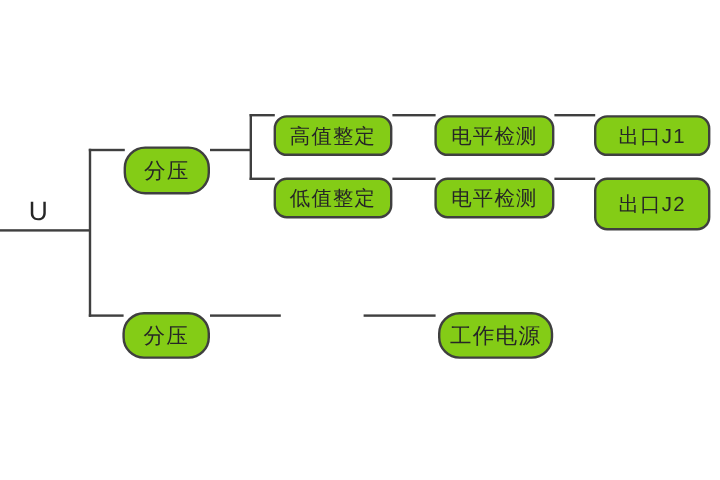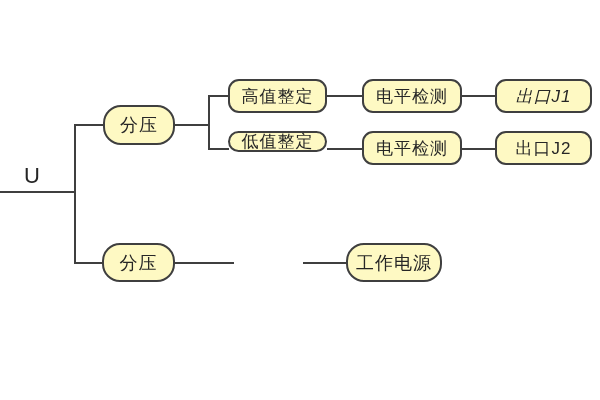--- a/index.html
+++ b/index.html
@@ -11,30 +11,31 @@
     position: relative;
     width: 600px;
     height: 400px;
     background: var(--bg, #ffffff);
     font-family: "Liberation Sans", "DejaVu Sans", sans-serif;
     overflow: hidden;
   }
   .box {
     position: absolute;
     box-sizing: border-box;
-    background: #fef9c3;
+    background: #84cc16;
     border: 2px solid var(--line, #3f3f3f);
     border-radius: 11px;
     display: flex;
     align-items: center;
     justify-content: center;
     color: var(--text, #262626);
     font-size: 17px;
     letter-spacing: 1px;
     white-space: nowrap;
+    margin-top: 17px;
   }
   .box.tall { border-radius: 18px; font-size: 18px; }
   .line {
     position: absolute;
     background: var(--line, #3f3f3f);
   }
   .h-line { height: 2px; }
   .v-line { width: 2px; }
   #input-label {
     position: absolute;
@@ -71,41 +72,41 @@
 
   <div class="line h-line" style="left:208px; top:95px;  width:21px;"></div>
   <div class="box" style="left:228px; top:79px; width:99px; height:34px;">
     <span>高值整定</span>
   </div>
   <div class="line h-line" style="left:327px; top:95px;  width:36px;"></div>
   <div class="box" style="left:362px; top:79px; width:100px; height:34px;">
     <span>电平检测</span>
   </div>
   <div class="line h-line" style="left:462px; top:95px;  width:34px;"></div>
-  <div class="box" style="left:495px; top:79px; width:97px; height:34px;font-style:italic;">
+  <div class="box" style="left:495px; top:79px; width:97px; height:34px;">
     <span>出口J1</span>
   </div>
 
   <div class="line h-line" style="left:208px; top:148px; width:21px;"></div>
-  <div class="box" style="left:228px; top:131px; width:99px; height:21px;">
+  <div class="box" style="left:228px; top:131px; width:99px; height:34px;">
     <span>低值整定</span>
   </div>
   <div class="line h-line" style="left:327px; top:148px; width:36px;"></div>
   <div class="box" style="left:362px; top:131px; width:100px; height:34px;">
     <span>电平检测</span>
   </div>
   <div class="line h-line" style="left:462px; top:148px; width:34px;"></div>
-  <div class="box" style="left:495px; top:131px; width:97px; height:34px;">
+  <div class="box" style="left:495px; top:131px; width:97px; height:44px;">
     <span>出口J2</span>
   </div>
 
   <div class="line h-line" style="left:74px;  top:262px; width:29px;"></div>
   <div class="box tall" style="left:102px; top:243px; width:73px; height:39px;">
     <span>分压</span>
   </div>
   <div class="line h-line" style="left:175px; top:262px; width:59px;"></div>
   <div class="line h-line" style="left:303px; top:262px; width:60px;"></div>
-  <div class="box tall" style="left:346px; top:243px; width:96px; height:39px;">
+  <div class="box tall" style="left:365px; top:243px; width:96px; height:39px;">
     <span>工作电源</span>
   </div>
 
 
 </div>
 
 </body></html>

